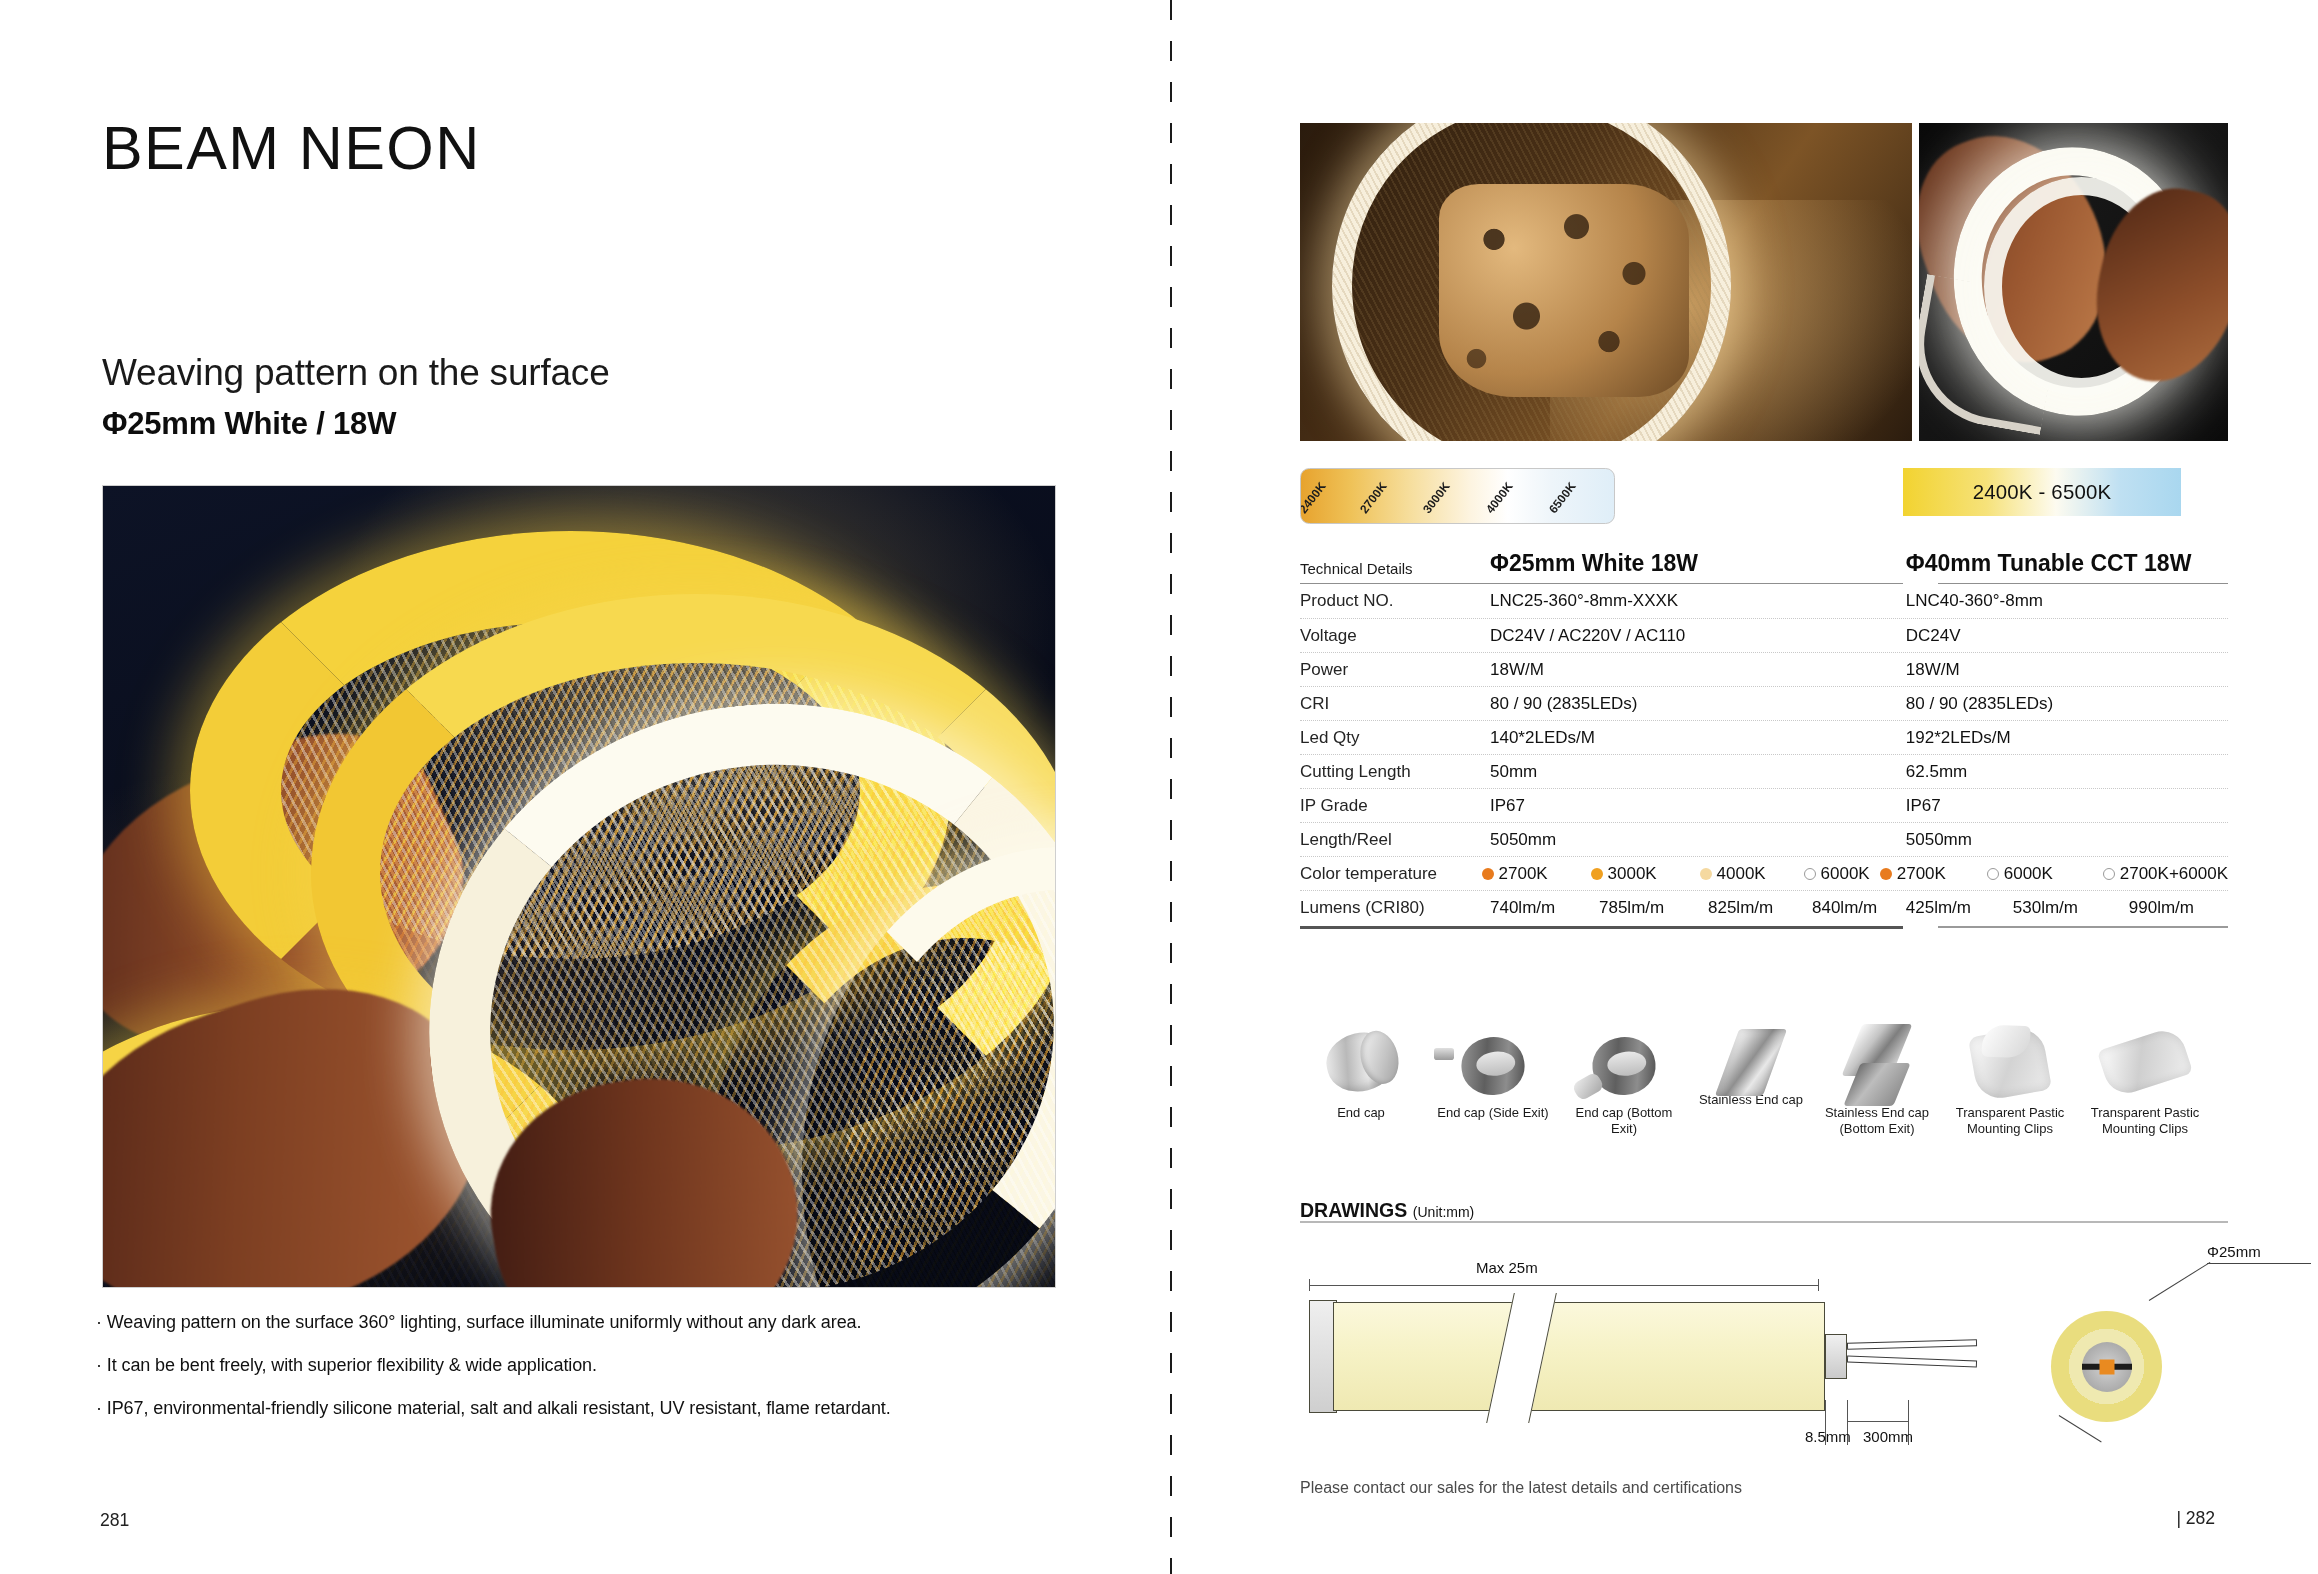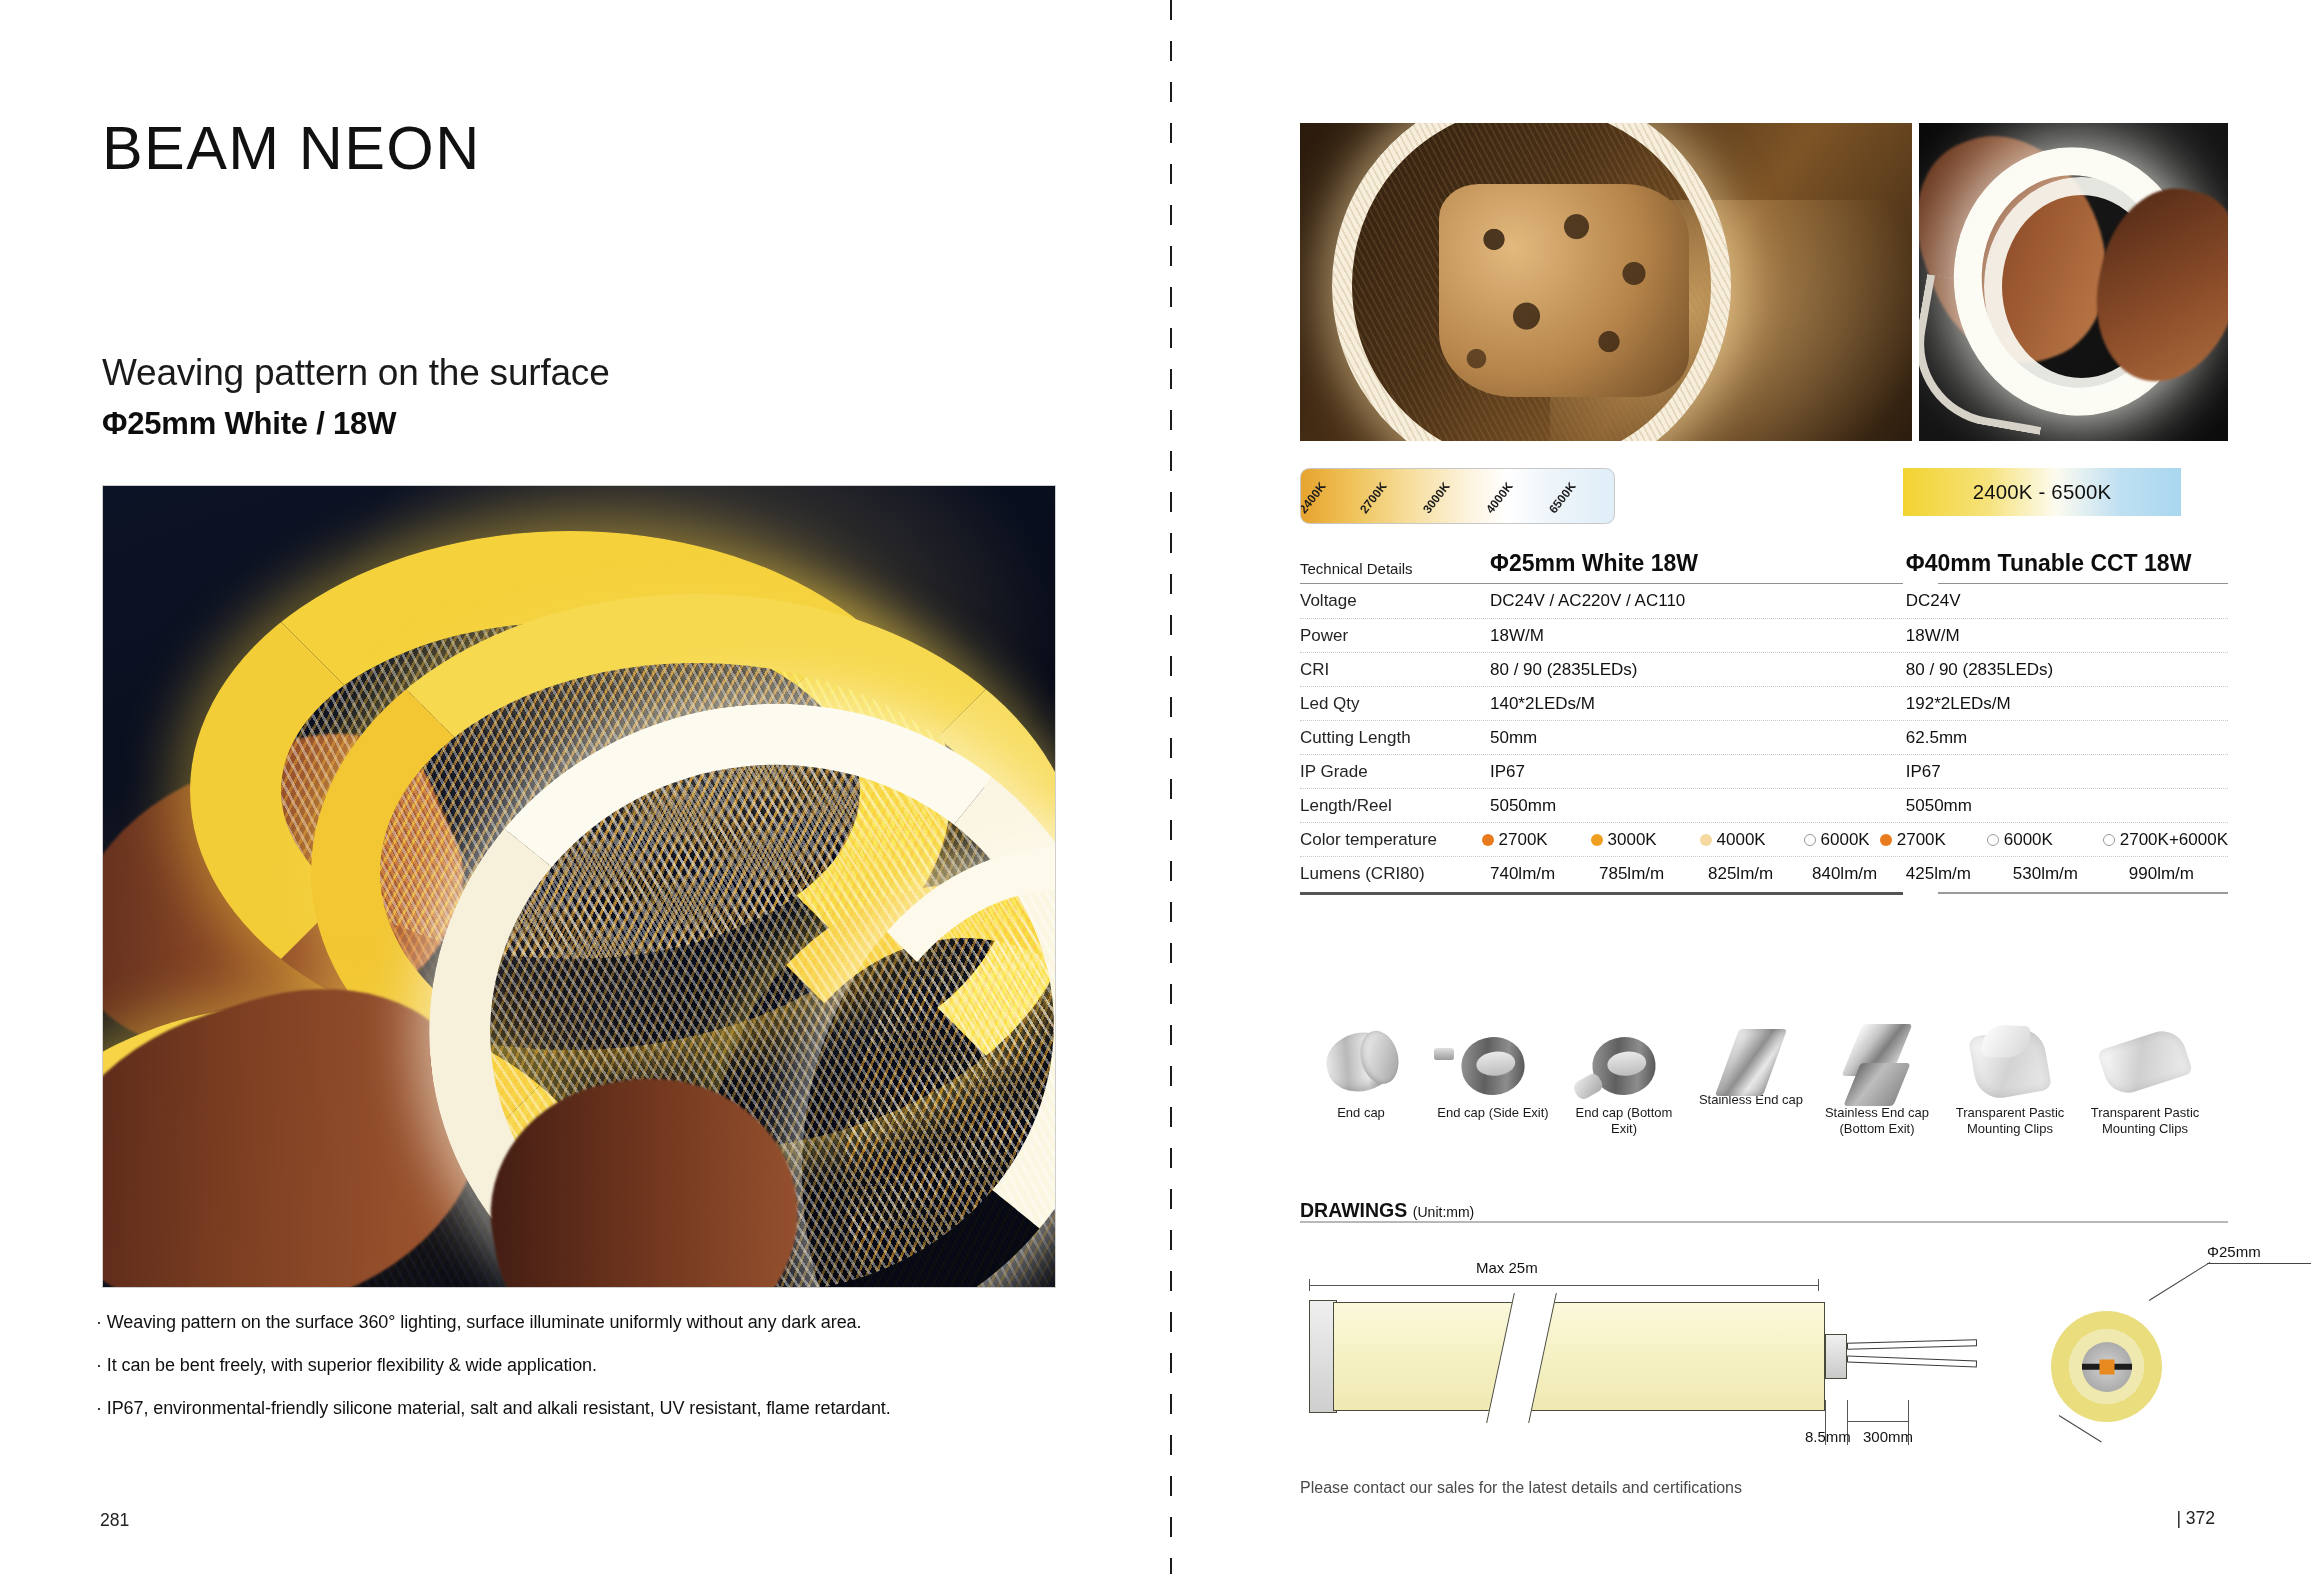--- a/index.html
+++ b/index.html
@@ -495,20 +495,25 @@
       <div class="tbl-head">
         <div class="th-label">Technical Details</div>
         <div class="th-c1">Φ25mm White 18W</div>
         <div class="th-c2">Φ40mm Tunable CCT  18W</div>
       </div>
       <div class="tbl-rule">
         <div class="r1"></div>
           <div class="r2"></div>
       </div>
 
+      <div class="row">
+        <div class="c-label">Product NO.</div>
+        <div class="c-v1">LNC25-360°-8mm-XXXK</div>
+        <div class="c-v2">LNC40-360°-8mm</div>
+      </div>
       <div class="row">
         <div class="c-label">Voltage</div>
         <div class="c-v1">DC24V / AC220V / AC110</div>
         <div class="c-v2">DC24V</div>
       </div>
       <div class="row">
         <div class="c-label">Power</div>
         <div class="c-v1">18W/M</div>
         <div class="c-v2">18W/M</div>
       </div>
@@ -677,17 +682,17 @@
         <div class="led"></div>
       </div>
       <div class="leader1"></div>
       <div class="leader1b"></div>
       <div class="lbl-dia">Φ25mm</div>
       <div class="leader2"></div>
     </div>
 
     <div class="note">Please contact our sales for the latest details and certifications</div>
     <div class="pagenum-r">
-      <span class="bar">|</span><span>372</span>
+      <span class="bar">|</span><span>282</span>
     </div>
   </div>
 </div>
 
 
 </body></html>

